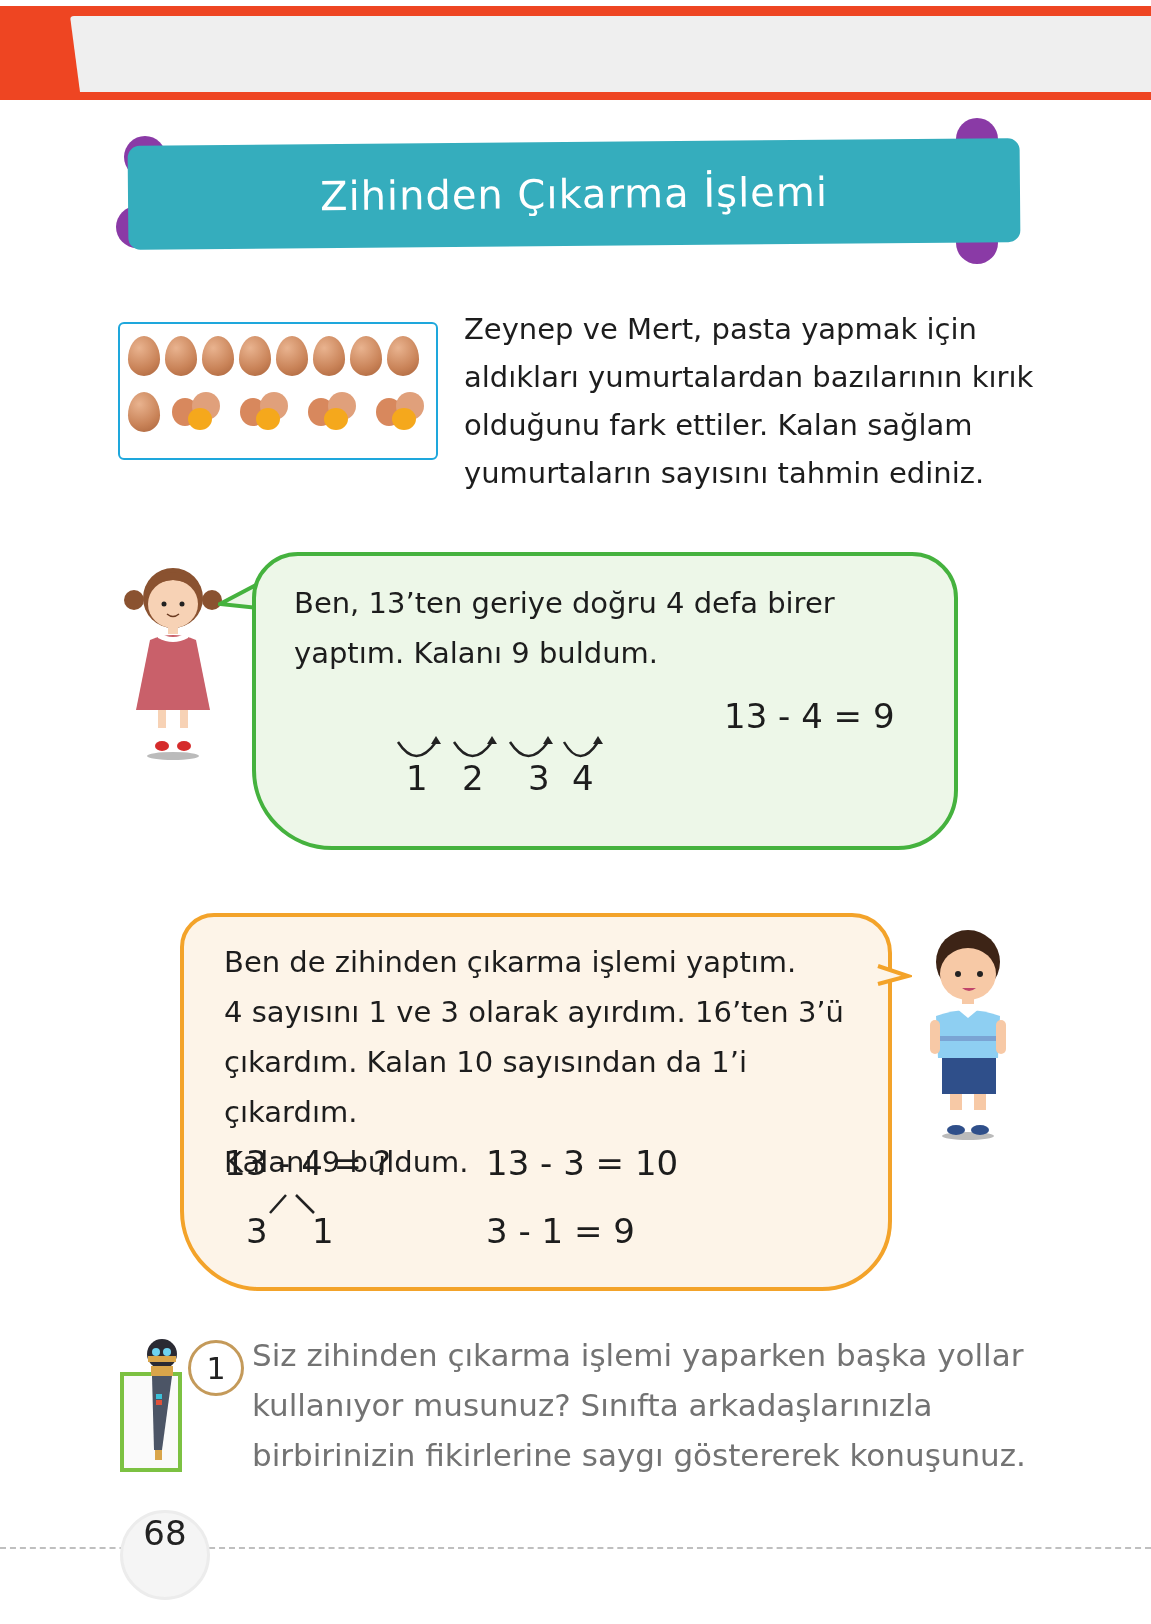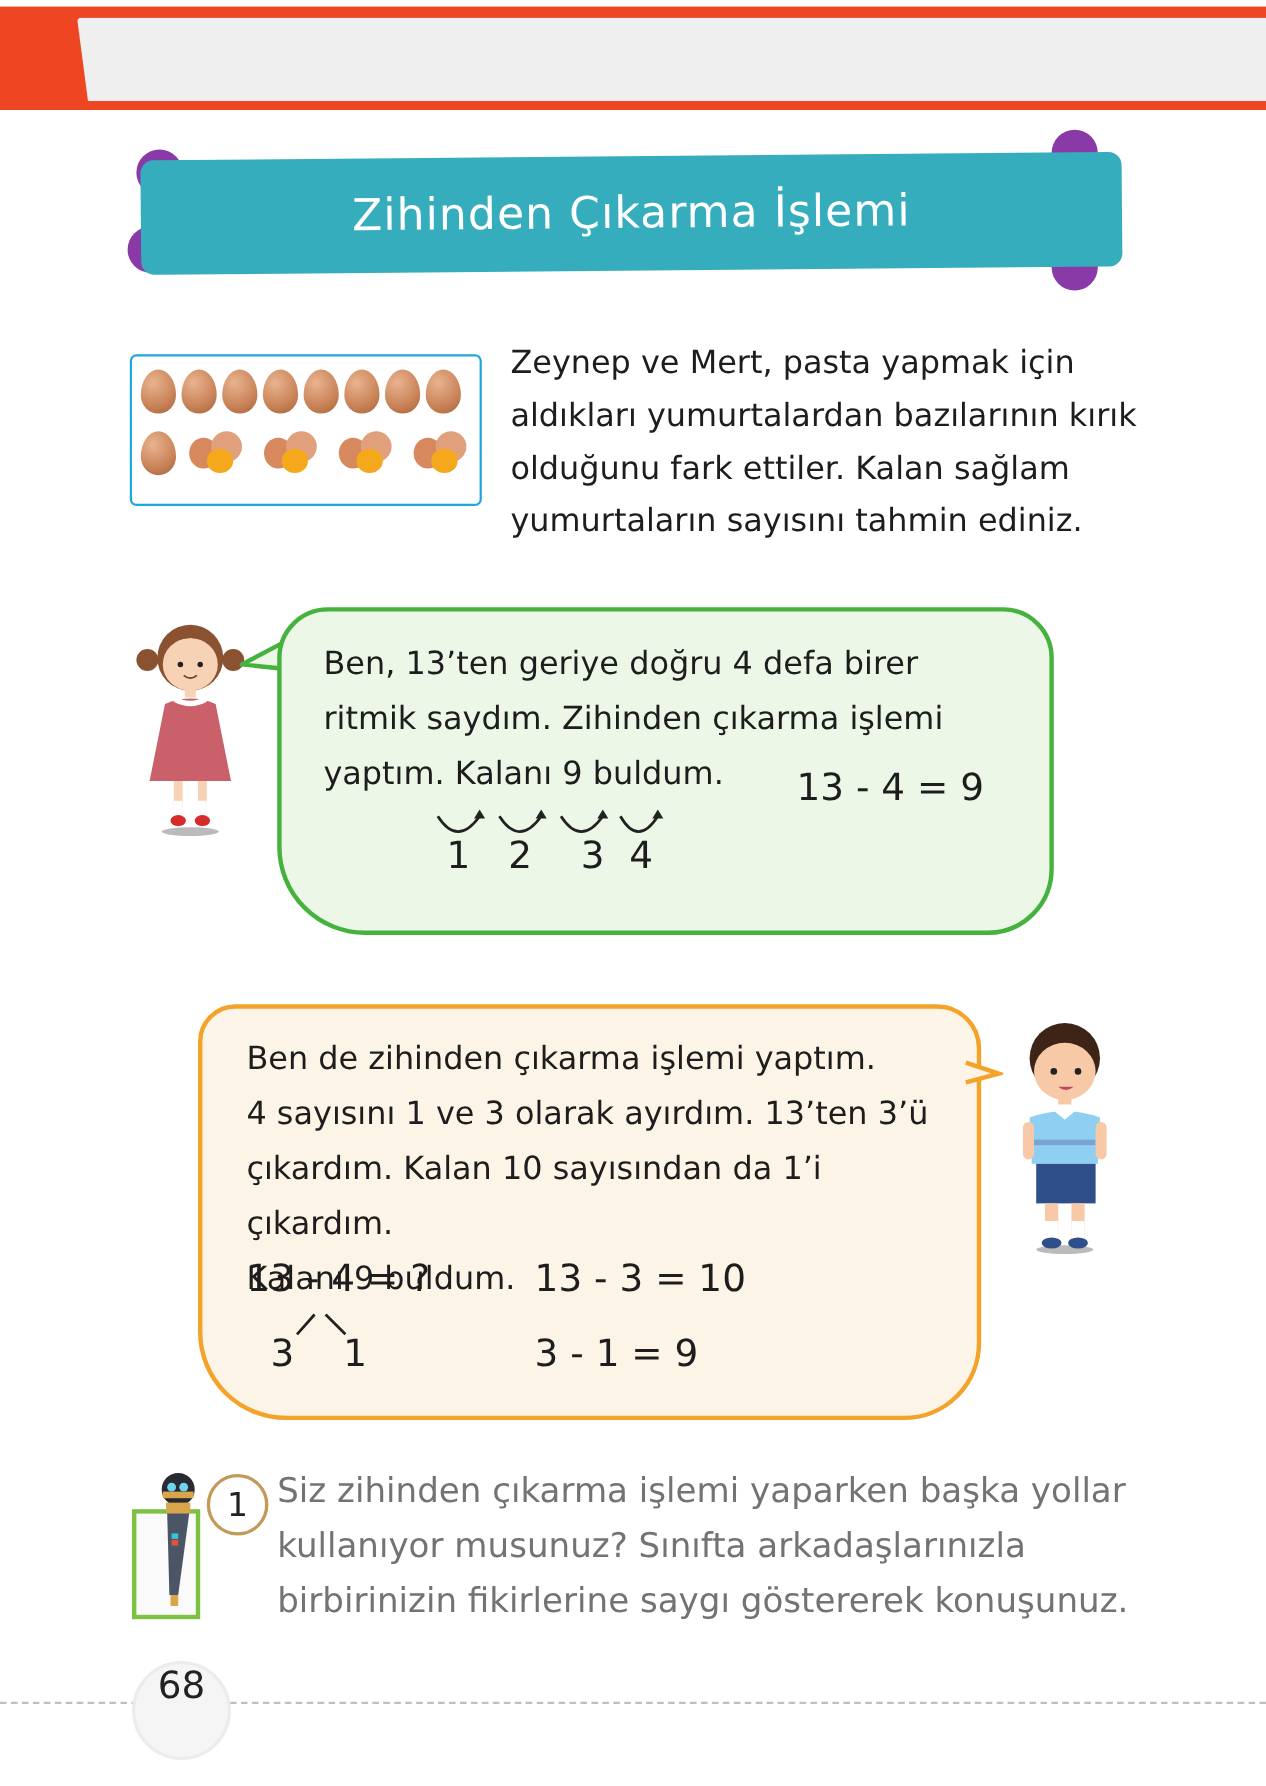--- a/index.html
+++ b/index.html
@@ -167,21 +167,20 @@
   <ellipse cx="44" cy="186" rx="7" ry="5" fill="#d52b2b"></ellipse>
   <ellipse cx="66" cy="186" rx="7" ry="5" fill="#d52b2b"></ellipse>
 </svg>
 
 <svg class="abs" style="left:218px;top:582px;" width="44" height="40" viewBox="0 0 44 40">
   <path d="M40 2 L2 22 L40 26" fill="#edf7e8" stroke="#45b23e" stroke-width="4"></path>
 </svg>
 <div class="abs bubble-green">
   <div class="bubble-text" style="left:38px;top:22px;">
     <div>Ben, 13’ten geriye doğru 4 defa birer</div>
-    <div>ritmik saydım. Zihinden çıkarma işlemi</div>
     <div>yaptım. Kalanı 9 buldum.</div>
   </div>
   <div class="seq" style="left:468px;top:140px;">13 - 4 = 9</div>
   <svg class="abs" style="left:136px;top:180px;" width="220" height="36" viewBox="0 0 220 36">
     <g fill="none" stroke="#222" stroke-width="2.5">
       <path d="M6 6 Q24 34 44 6"></path>
         <path d="M62 6 Q80 34 100 6"></path>
         <path d="M118 6 Q136 34 156 6"></path>
         <path d="M172 6 Q188 34 206 6"></path>
     </g>
@@ -194,21 +193,21 @@
   </svg>
   <div class="seq" style="left:150px;top:202px;">1</div>
   <div class="seq" style="left:206px;top:202px;">2</div>
   <div class="seq" style="left:272px;top:202px;">3</div>
   <div class="seq" style="left:316px;top:202px;">4</div>
 </div>
 
 <div class="abs bubble-orange">
   <div class="bubble-text" style="left:40px;top:20px;">
     <div>Ben de zihinden çıkarma işlemi yaptım.</div>
-    <div>4 sayısını 1 ve 3 olarak ayırdım. 13’ten 3’ü</div>
+    <div>4 sayısını 1 ve 3 olarak ayırdım. 16’ten 3’ü</div>
     <div>çıkardım. Kalan 10 sayısından da 1’i çıkardım.</div>
     <div>Kalanı 9 buldum.</div>
   </div>
   <div class="seq" style="left:40px;top:226px;">13 - 4 = ?</div>
   <svg class="abs" style="left:82px;top:274px;" width="52" height="24" viewBox="0 0 52 24">
     <path d="M4 22 L20 4 M30 4 L48 22" stroke="#222" stroke-width="2.5" fill="none"></path>
   </svg>
   <div class="seq" style="left:62px;top:294px;">3</div>
   <div class="seq" style="left:128px;top:294px;">1</div>
   <div class="seq" style="left:302px;top:226px;">13 - 3 = 10</div>

